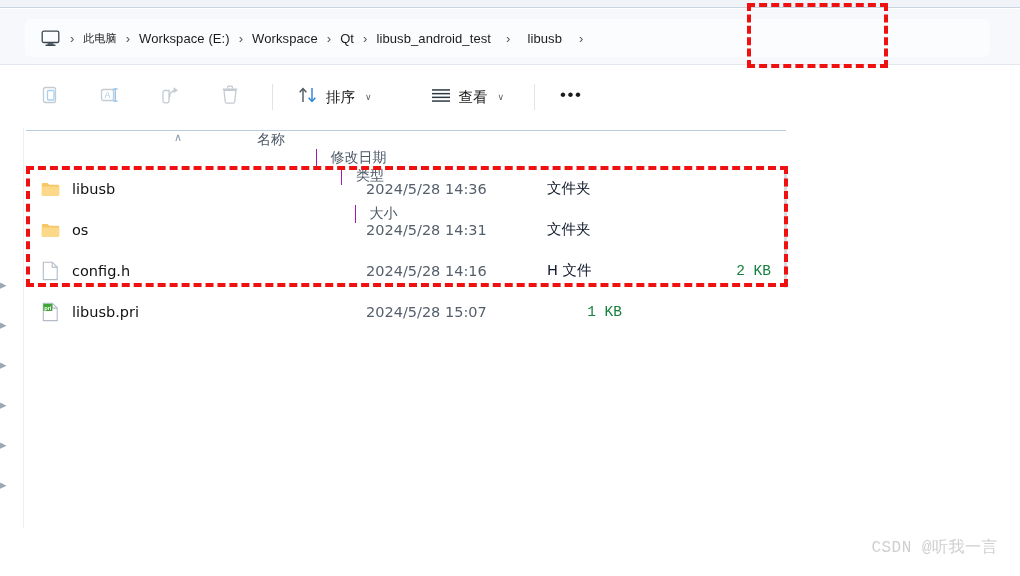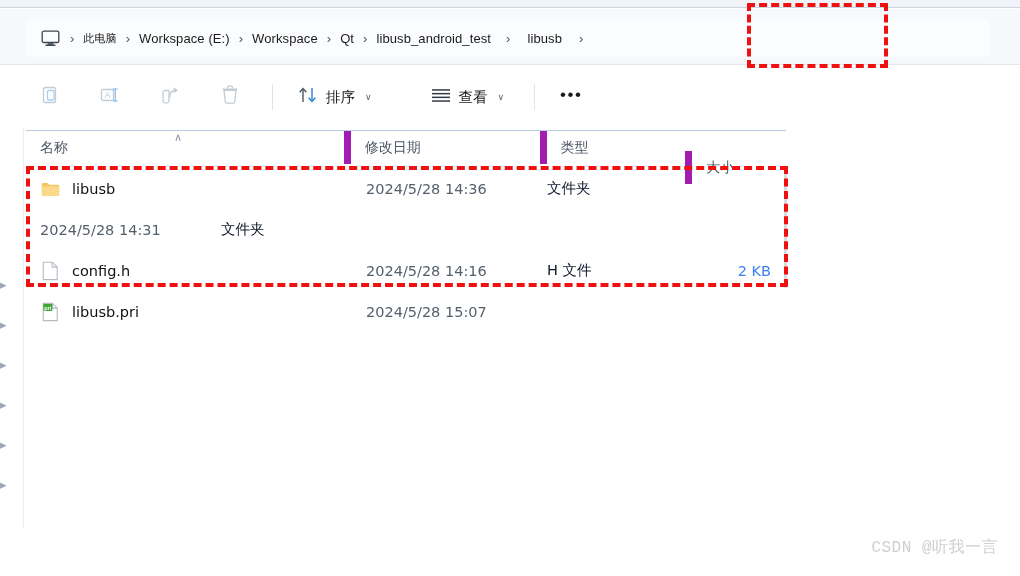--- a/index.html
+++ b/index.html
@@ -118,32 +118,33 @@
     padding-bottom: 5px;
   }
 
   
   .colheader {
     position: absolute;
     left: 26px; top: 130px;
     width: 760px; height: 33px;
     border-top: 1.5px solid #b8cde0;
     display: flex;
-    align-items: flex-start;
+    align-items: center;
+    flex-direction: column;
   }
   .col {
     position: relative;
     height: 33px;
     display: flex;
     align-items: center;
     padding-left: 14px;
     font-family: "DejaVu Sans", "Liberation Sans", sans-serif;
     font-size: 14px;
     color: #4c5866;
-    border-left: 7px solid #a21caf;
+    border-left: 1px solid #a21caf;
   }
   .col:first-child { border-left: none; }
   .col-name { width: 326px; }
   .col-date { width: 181px; }
   .col-type { width: 149px; margin-left: 19px; }
   .col-size { width: 103px; margin-top: 20px; }
   .sort-caret {
     position: absolute;
     left: 174px; top: 132px;
     font-size: 11px;
@@ -174,22 +175,23 @@
     width: 326px;
     padding-left: 14px;
     gap: 12px;
     color: #121212;
   }
   .cell-date { width: 181px; padding-left: 14px; color: #555f6b; }
   .cell-type { width: 149px; padding-left: 14px; color: #0f172a; text-align: center; }
   .cell-size {
     width: 103px;
     padding-right: 14px;
-    color: #3b82f6;
+    color: #15803d;
     justify-content: flex-end;
+    font-family: Liberation Mono, monospace;
   }
   .fi { width: 20px; height: 20px; flex: 0 0 auto; display: inline-flex; align-items: center; justify-content: center; }
 
   
   .navpane {
     position: absolute;
     left: 0; top: 128px;
     width: 24px; height: 400px;
   }
   .nav-chevron {
@@ -389,20 +391,29 @@
           </svg>
         </span>
         <span>libusb</span>
       </div>
       <div class="cell cell-date">2024/5/28 14:36</div>
       <div class="cell cell-type">文件夹</div>
       <div class="cell cell-size"></div>
     </div>
 
     <div class="filerow">
+      <div class="cell cell-name">
+        <span class="fi">
+          <svg width="19" height="16" viewBox="0 0 19 16">
+            <path d="M0.8 3.2 A1.3 1.3 0 0 1 2.1 1.9 H6.6 L8.3 3.8 H16.9 A1.3 1.3 0 0 1 18.2 5.1 V13.4 A1.3 1.3 0 0 1 16.9 14.7 H2.1 A1.3 1.3 0 0 1 0.8 13.4 Z" fill="#f7c765"></path>
+            <path d="M0.8 5.6 H18.2 V13.4 A1.3 1.3 0 0 1 16.9 14.7 H2.1 A1.3 1.3 0 0 1 0.8 13.4 Z" fill="#fcd889"></path>
+          </svg>
+        </span>
+        <span>os</span>
+      </div>
       <div class="cell cell-date">2024/5/28 14:31</div>
       <div class="cell cell-type">文件夹</div>
       <div class="cell cell-size"></div>
     </div>
 
     <div class="filerow">
       <div class="cell cell-name">
         <span class="fi">
           <svg width="17" height="20" viewBox="0 0 17 20">
             <path d="M1.3 1.2 H10.2 L15.2 6.1 V18.6 H1.3 Z" fill="#ffffff" stroke="#b3bcc5" stroke-width="1.1"></path>
@@ -422,20 +433,21 @@
           <svg width="17" height="20" viewBox="0 0 17 20">
             <path d="M1.3 1.2 H10.2 L15.2 6.1 V18.6 H1.3 Z" fill="#ffffff" stroke="#b3bcc5" stroke-width="1.1"></path>
             <path d="M10.2 1.2 V6.1 H15.2" fill="none" stroke="#b3bcc5" stroke-width="1.1"></path>
             <rect x="1.3" y="1.8" width="9" height="7.2" fill="#3fa535"></rect>
             <text x="5.8" y="7.6" font-size="5.6" fill="#ffffff" text-anchor="middle" font-family="Liberation Sans, sans-serif" font-weight="bold">pri</text>
           </svg>
         </span>
         <span>libusb.pri</span>
       </div>
       <div class="cell cell-date">2024/5/28 15:07</div>
+      <div class="cell cell-size">1 KB</div>
     </div>
   </div>
 
   <div class="scroll-hint"></div>
 
   <div class="annot" id="annot-breadcrumb"></div>
   <div class="annot" id="annot-files"></div>
 
   <div class="watermark">CSDN @听我一言</div>
 

